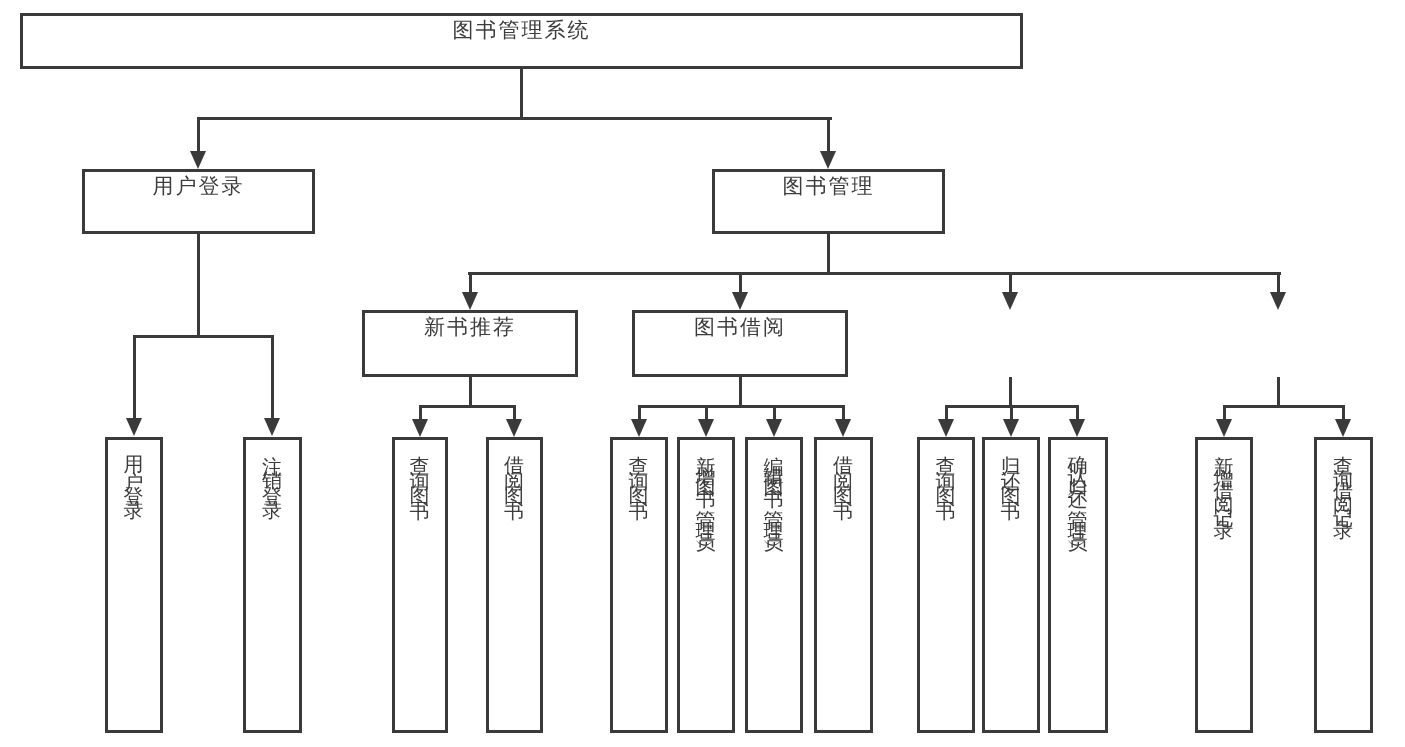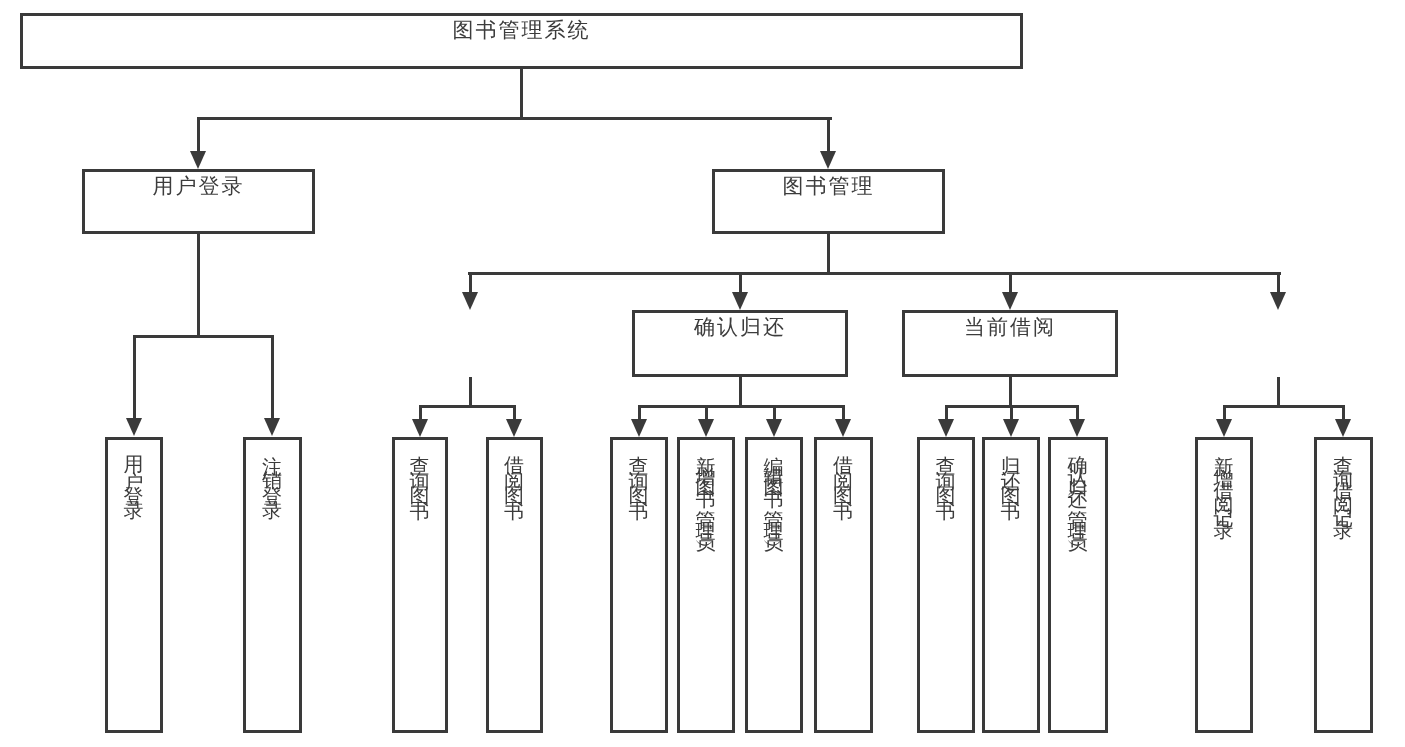--- a/index.html
+++ b/index.html
@@ -108,25 +108,25 @@
     <span class="hlabel">图书管理系统</span>
   </div>
 
   <div class="box n-userlogin">
     <span class="hlabel">用户登录</span>
   </div>
   <div class="box n-bookmgmt">
     <span class="hlabel">图书管理</span>
   </div>
 
+  <div class="box n-newbook">
+    <span class="hlabel">新书推荐</span>
+  </div>
   <div class="box n-bookborrow">
-    <span class="hlabel">确认归还</span>
-  </div>
-  <div class="box n-currentborrow">
-    <span class="hlabel">当前借阅</span>
+    <span class="hlabel">图书借阅</span>
   </div>
 
   <div class="box leaf" style="left:105px;width:58px;">
     <span class="vtext ls-short">用户登录</span>
   </div>
   <div class="box leaf" style="left:243px;width:59px;">
     <span class="vtext ls-short">注销登录</span>
   </div>
 
   <div class="box leaf" style="left:392px;width:56px;">

